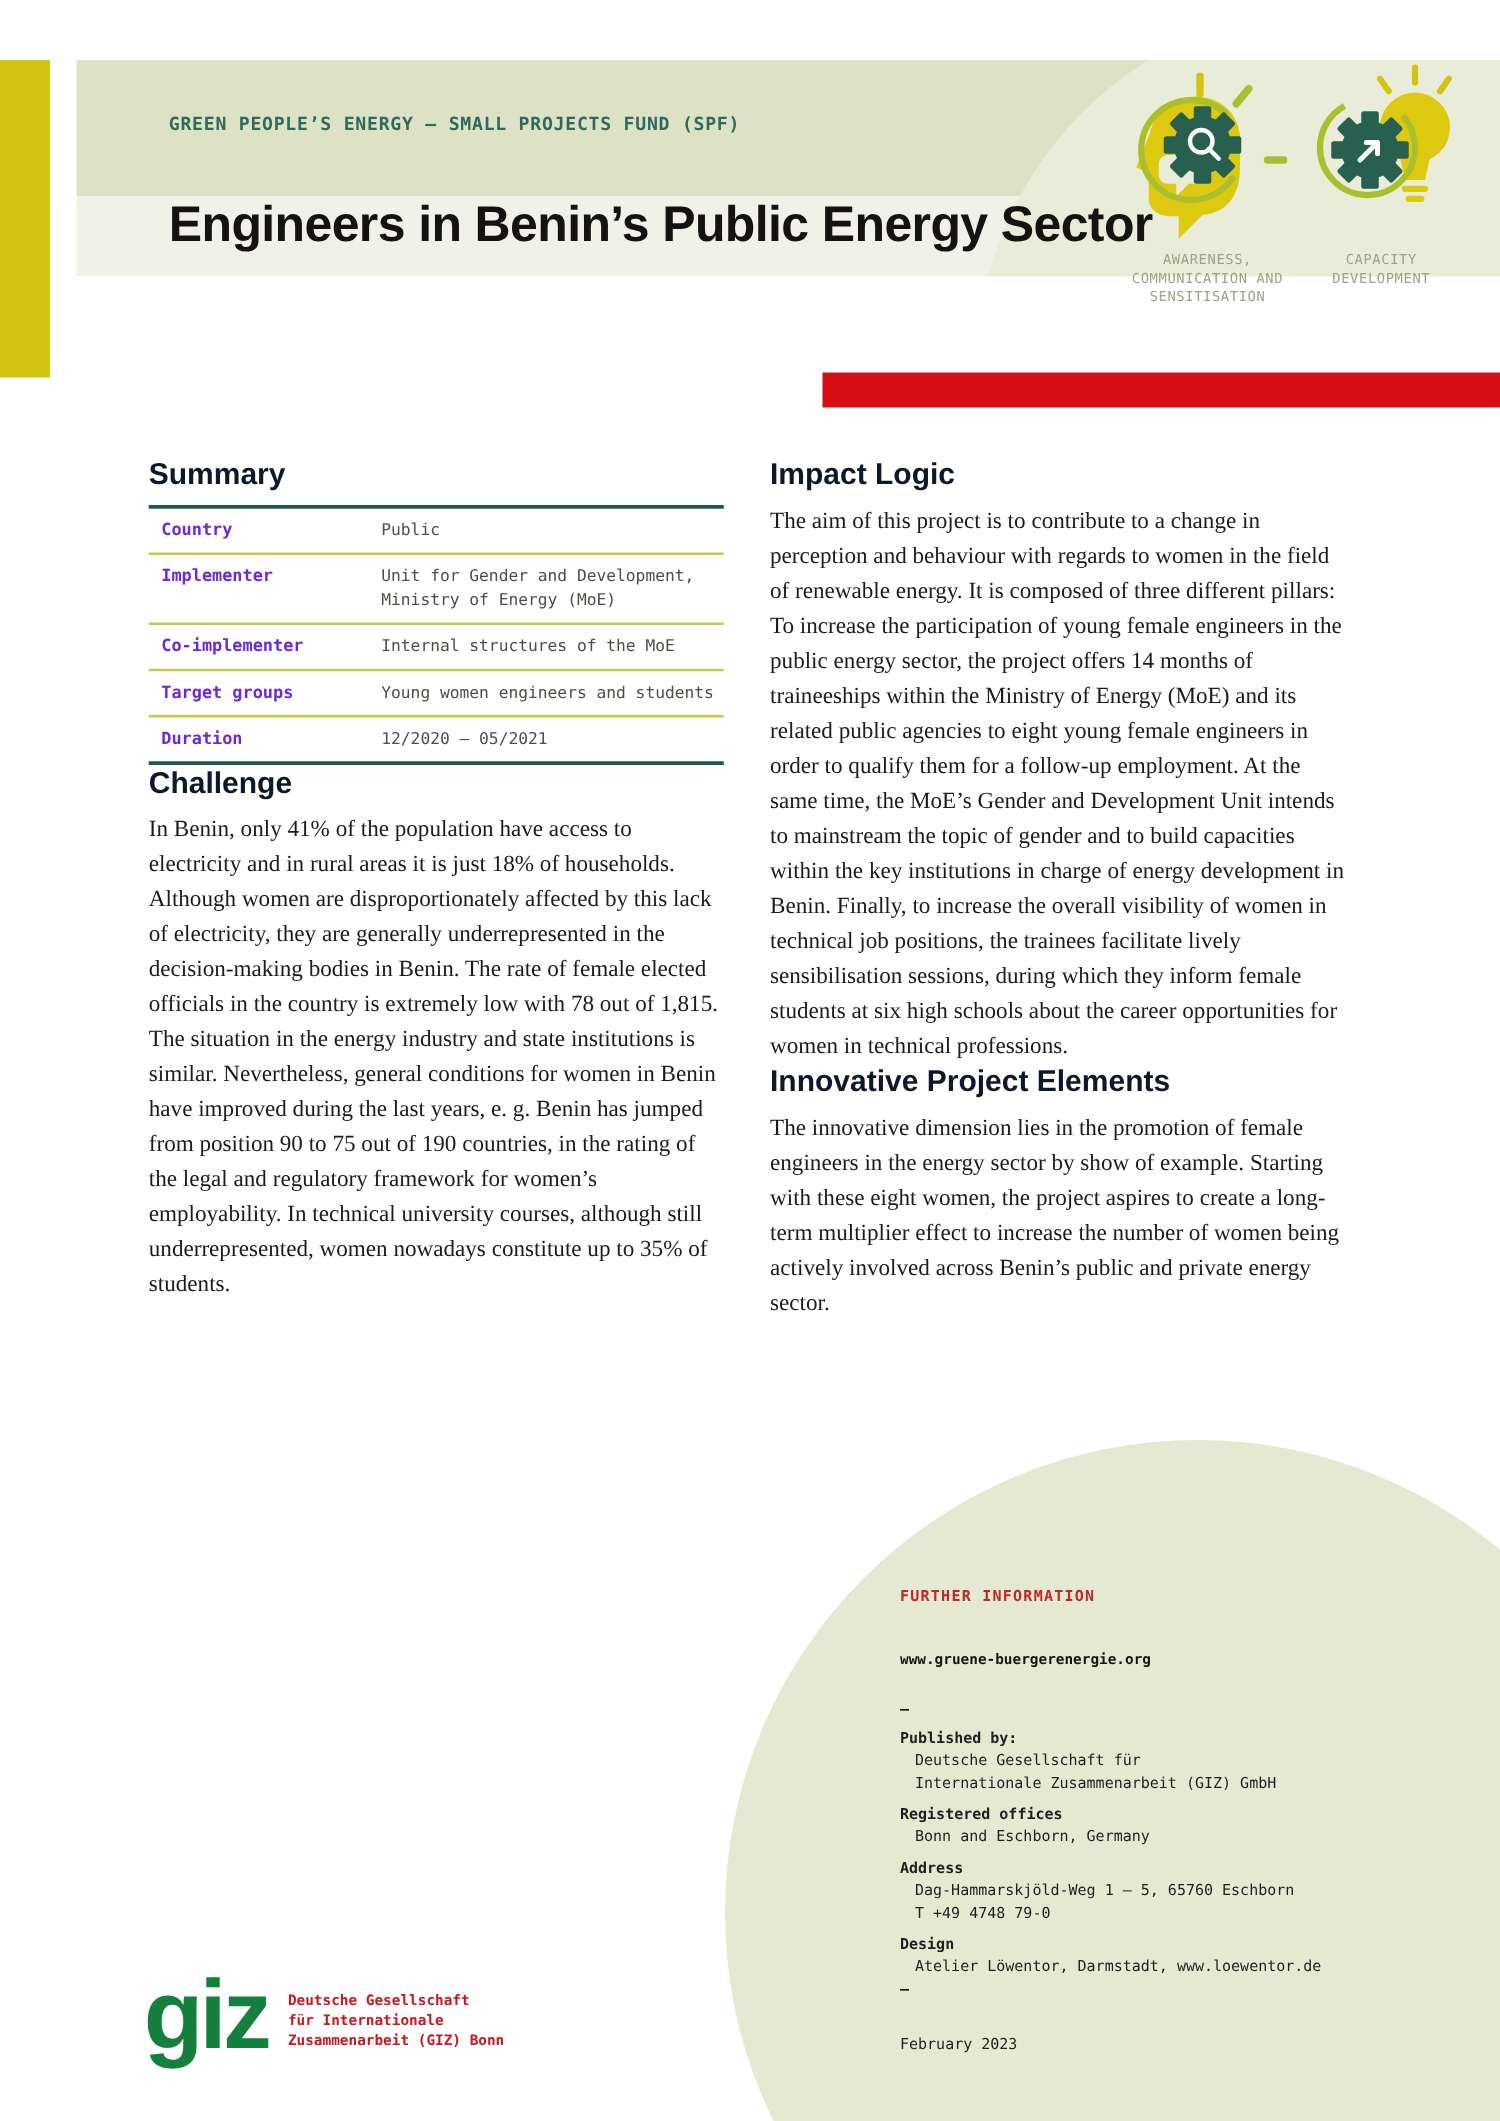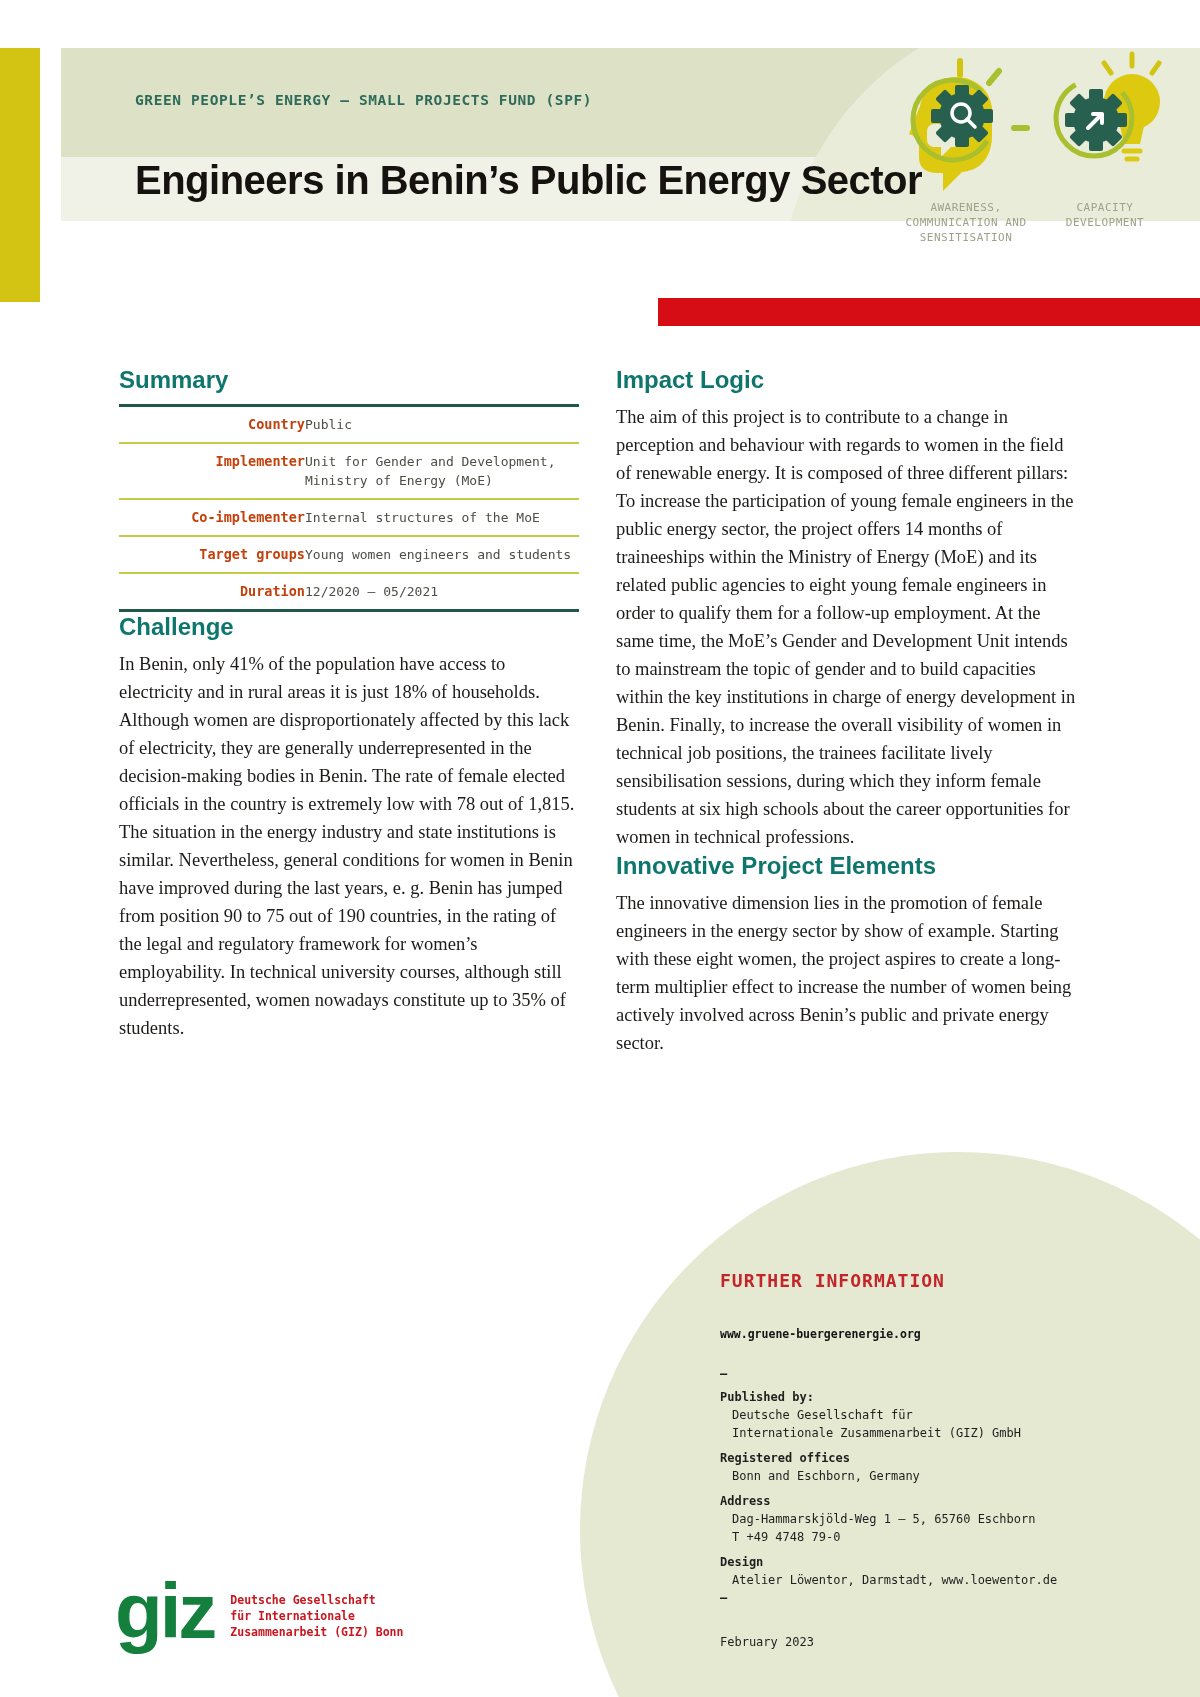--- a/index.html
+++ b/index.html
@@ -30,40 +30,40 @@
   }
   .red-bar{position:absolute;left:658px;top:298px;width:542px;height:28px;background:#d60d15;}
   
   .bottom-circle{position:absolute;left:580px;top:1152px;width:756px;height:756px;border-radius:50%;background:#e5e9d2;}
   
   .col{position:absolute;top:365px;}
   .col-left{left:119px;width:460px;}
   .col-right{left:616px;width:462px;}
   h2.sec{
     margin:0;font-family:"Liberation Sans",sans-serif;font-weight:bold;
-    font-size:24px;line-height:30px;color:#0f766e;letter-spacing:0;
+    font-size:24px;line-height:30px;color:#0f172a;letter-spacing:0;
   }
   p.body-text{
     margin:8px 0 0 0;font-family:"Liberation Serif",serif;font-size:18.5px;
     line-height:28px;color:#1d1b19;
   }
   .mt{margin-top:42px;}
   .mt-sm{margin-top:26px;}
   
   .summary-table{margin-top:9px;border-top:3px solid #20584a;border-bottom:3px solid #20584a;}
   .srow{
     display:grid;grid-template-columns:176px 1fr;align-items:start;
     padding:8px 0 8px 10px;border-bottom:2px solid #c4cb44;
   }
   .srow:last-child{border-bottom:none;}
-  .srow .lbl{font-weight:bold;font-size:13.5px;color:#c2410c;line-height:19px;text-align:right;}
+  .srow .lbl{font-weight:bold;font-size:13.5px;color:#6d28d9;line-height:19px;}
   .srow .val{font-size:13px;color:#4d4e46;line-height:19px;}
   
   .further{position:absolute;left:720px;top:1270px;width:370px;color:#1f1f1f;}
-  .fi-heading{font-size:18px;font-weight:bold;color:#c2262b;letter-spacing:1px;}
+  .fi-heading{font-size:12px;font-weight:bold;color:#c2262b;letter-spacing:1px;}
   .fi-url{margin-top:36px;font-size:11.5px;font-weight:bold;color:#141414;}
   .fi-dash{margin-top:26px;font-size:12px;font-weight:bold;line-height:14px;}
   .fi-group{margin-top:7px;}
   .fi-label{font-size:12px;font-weight:bold;line-height:18px;}
   .fi-line{font-size:12px;line-height:18px;margin-left:12px;}
   .fi-date{margin-top:30px;font-size:12px;}
   
   .giz{position:absolute;left:115px;top:1580px;display:flex;gap:16px;}
   .giz-word{
     font-family:"Liberation Sans",sans-serif;font-weight:bold;font-size:78px;

